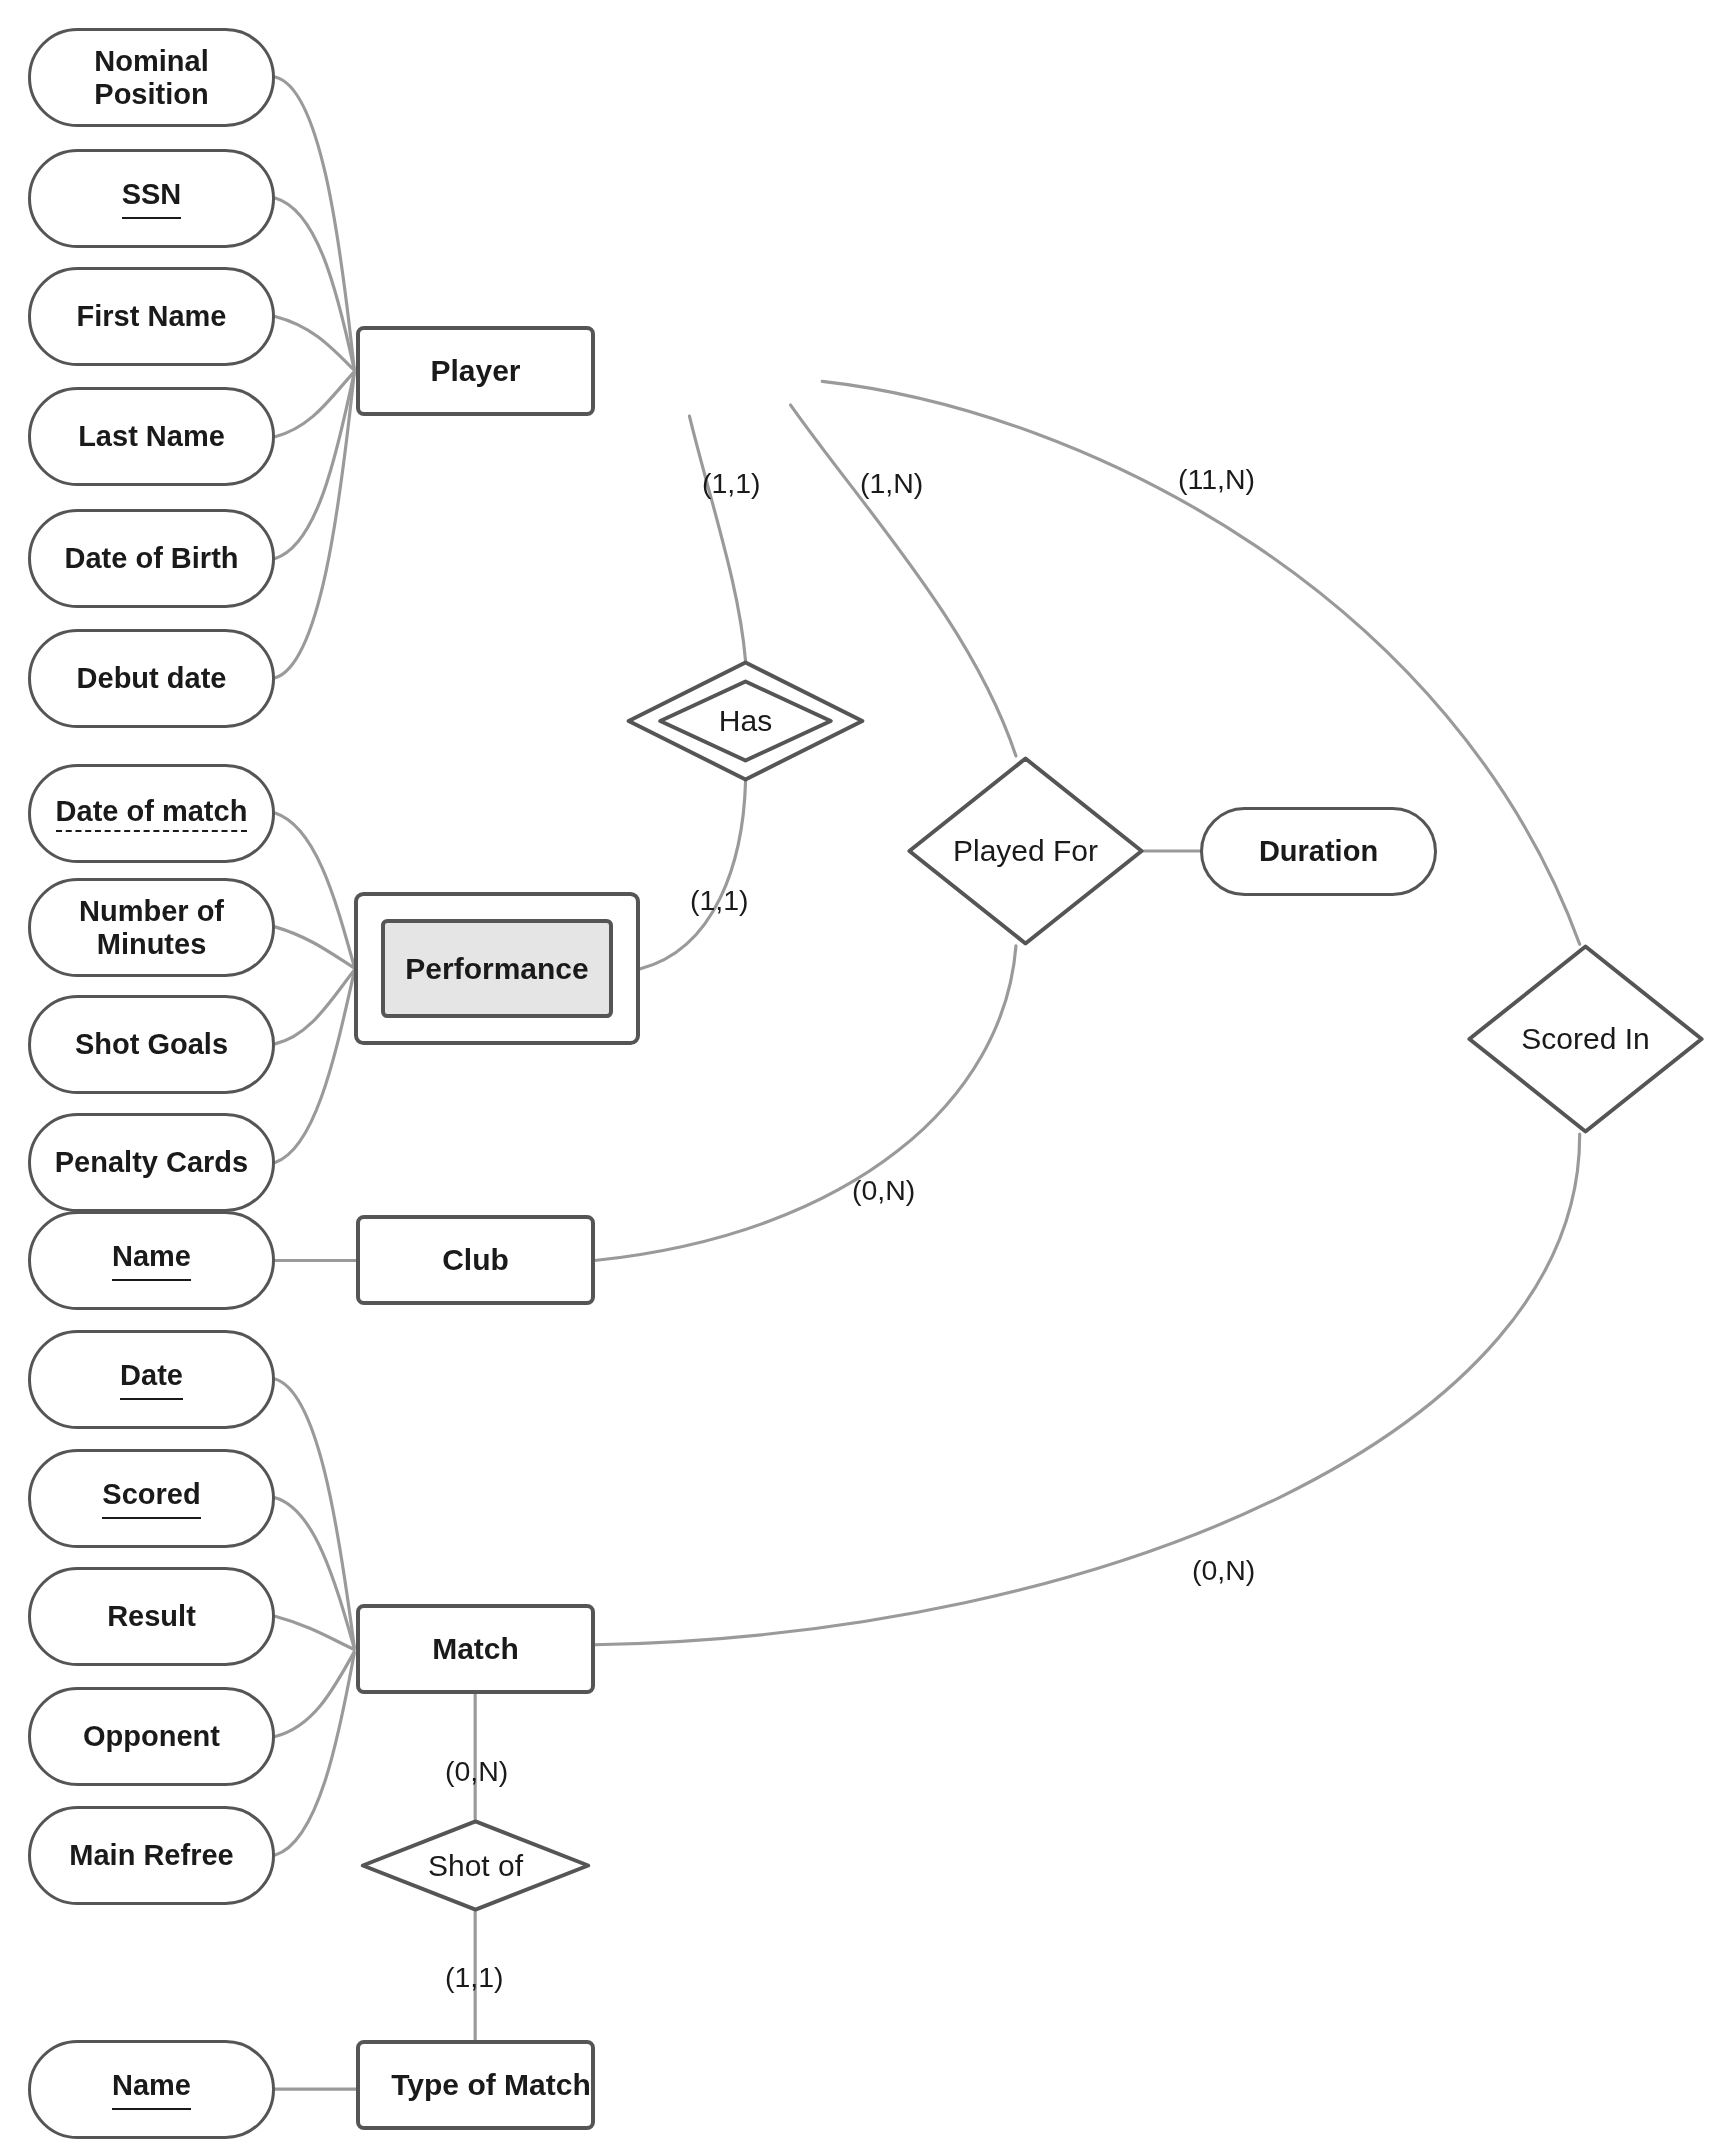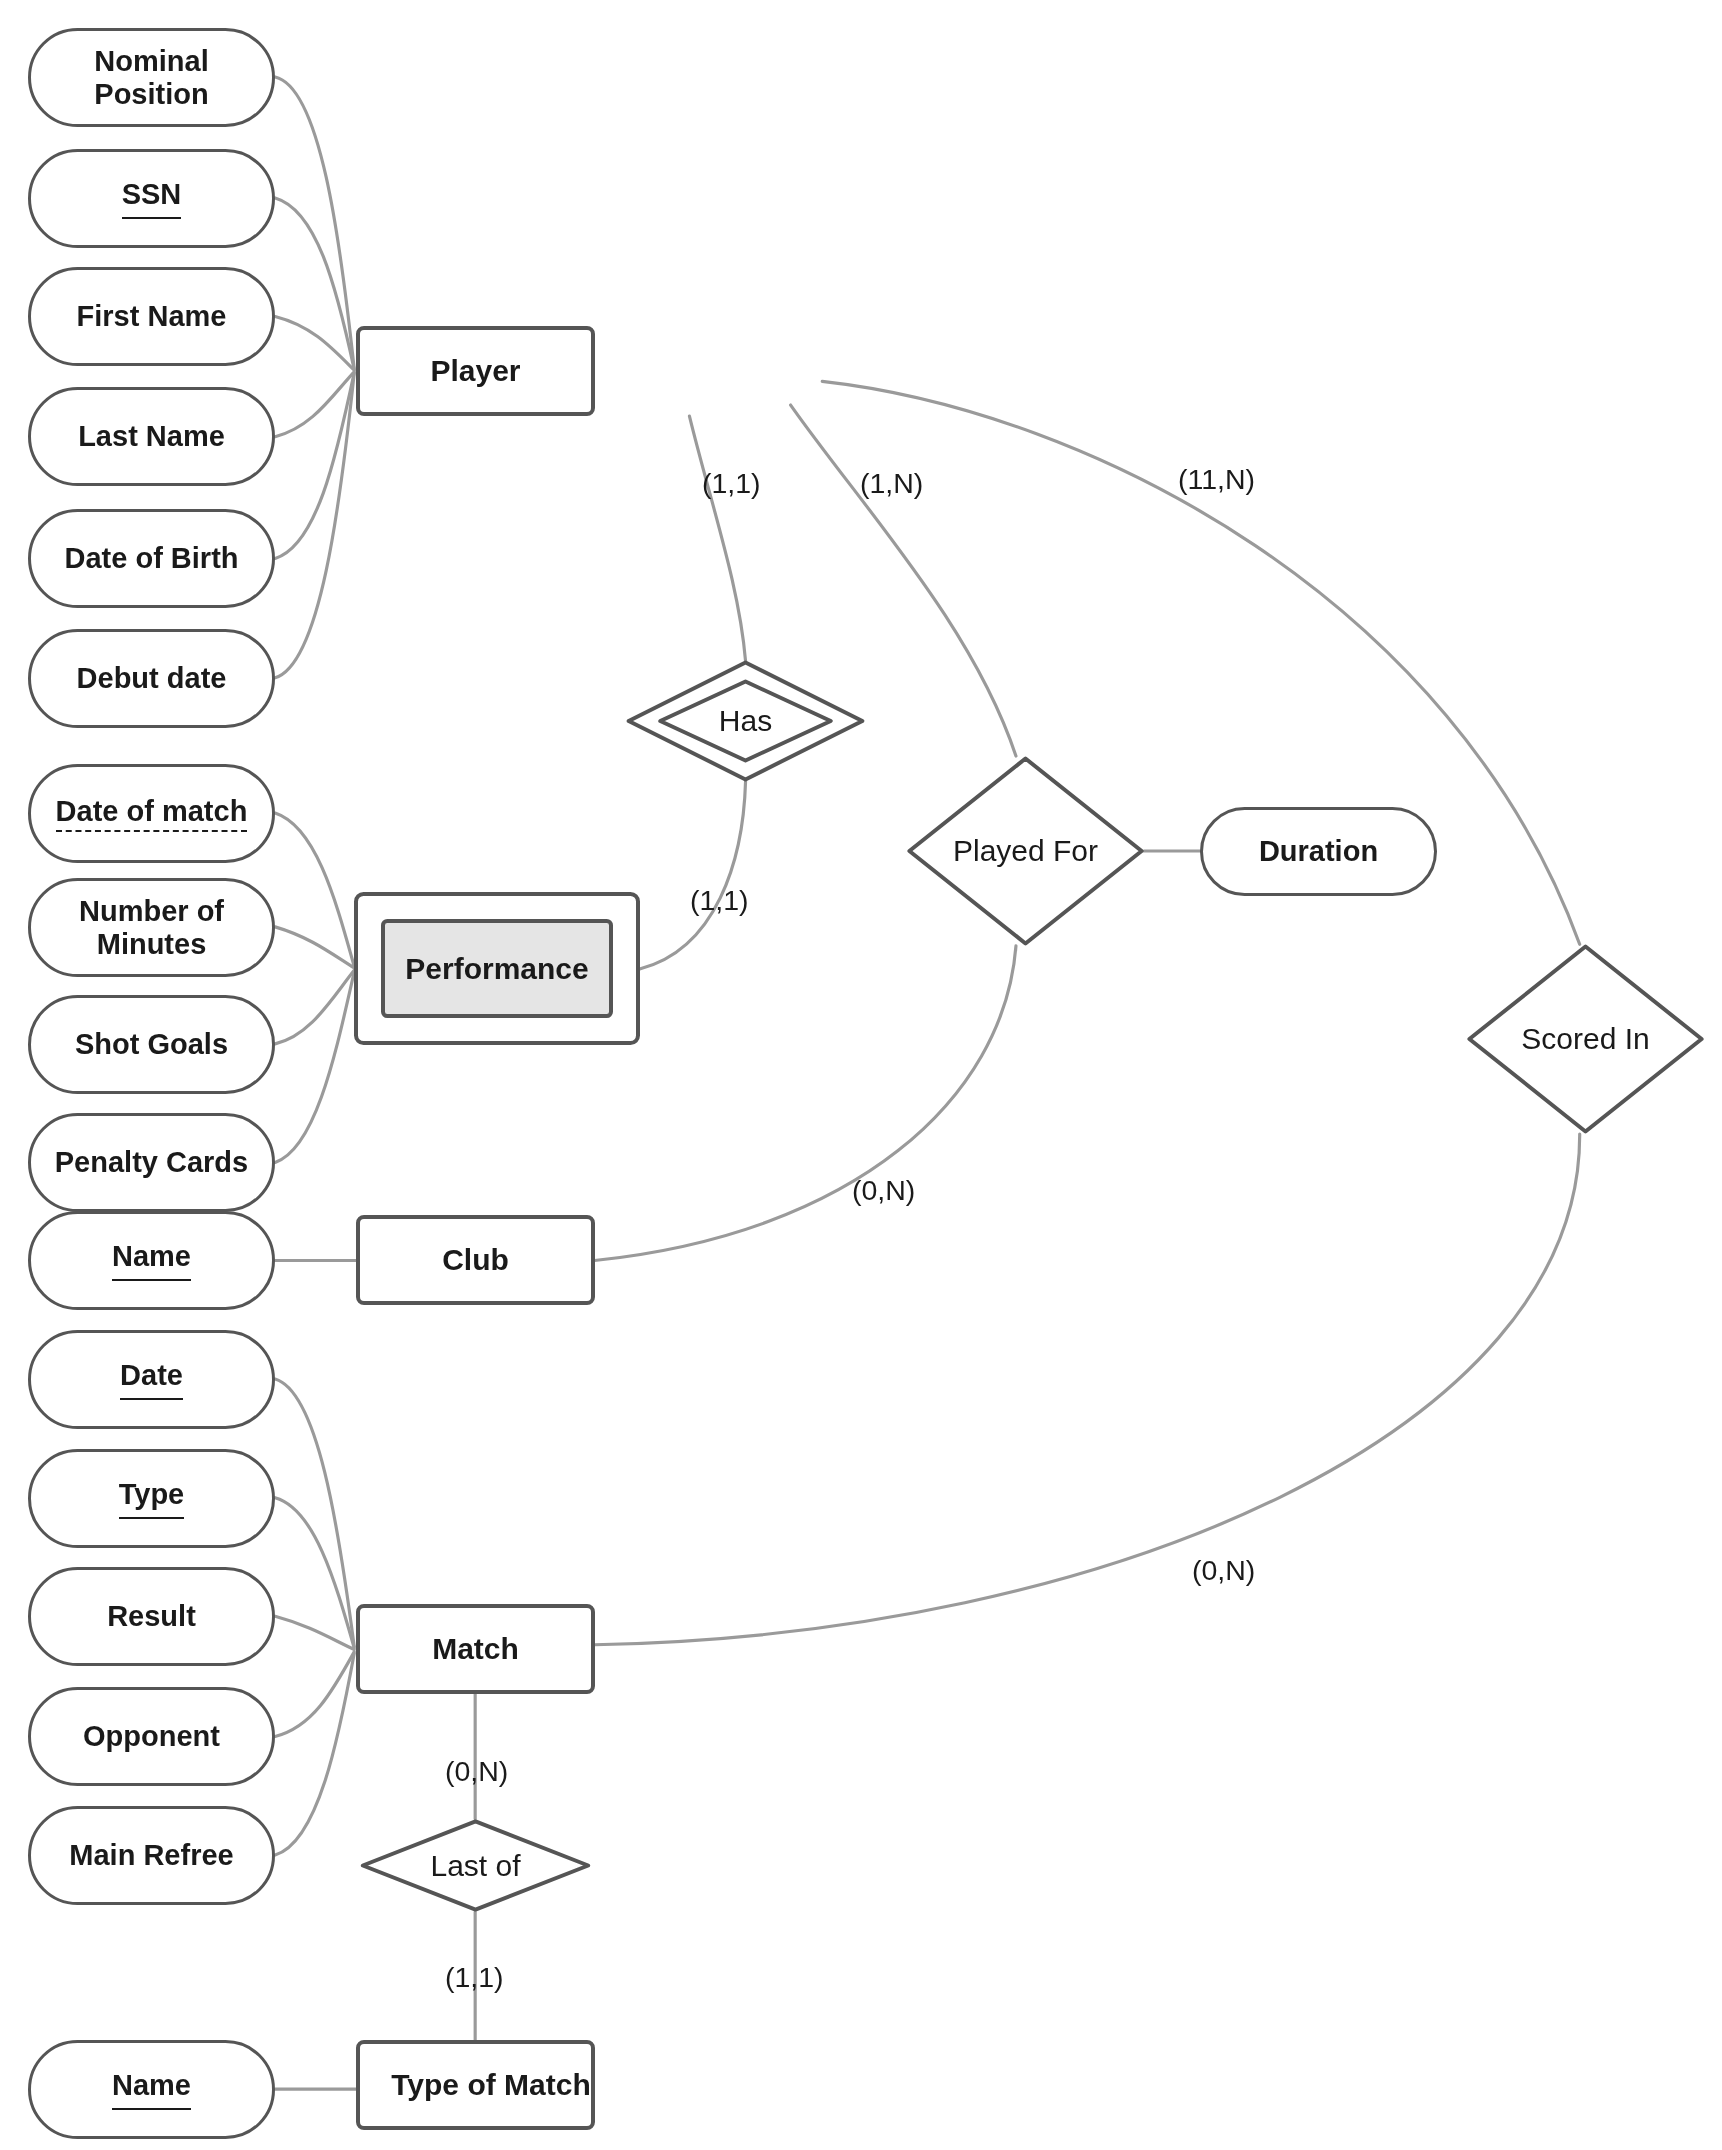--- a/index.html
+++ b/index.html
@@ -191,21 +191,21 @@
 
   <div class="node attr key" style="left:28px;top:1211px;width:247px;height:99px;">
     <span class="lbl">Name</span>
   </div>
 
   <div class="node attr key" style="left:28px;top:1330px;width:247px;height:99px;">
     <span class="lbl">Date</span>
   </div>
 
   <div class="node attr key" style="left:28px;top:1449px;width:247px;height:99px;">
-    <span class="lbl">Type</span>
+    <span class="lbl">Scored</span>
   </div>
 
   <div class="node attr" style="left:28px;top:1567px;width:247px;height:99px;">
     <span class="lbl">Result</span>
   </div>
 
   <div class="node attr" style="left:28px;top:1687px;width:247px;height:99px;">
     <span class="lbl">Opponent</span>
   </div>
 
@@ -269,21 +269,21 @@
     <div class="rel-label">
       <span>Scored In</span>
     </div>
   </div>
 
   <div class="rel" style="left:360px;top:1819px;width:231px;height:93px;">
     <svg width="231" height="93" viewBox="0 0 292 118" xmlns="http://www.w3.org/2000/svg">
       <polygon points="146,3 289,59 146,115 3,59" fill="#ffffff" stroke="#555555" stroke-width="5" stroke-linejoin="round"></polygon>
     </svg>
     <div class="rel-label">
-      <span>Last of</span>
+      <span>Shot of</span>
     </div>
   </div>
 
   <div class="card" style="left:702px;top:467px;">(1,1)</div>
 
   <div class="card" style="left:690px;top:884px;">(1,1)</div>
 
   <div class="card" style="left:860px;top:467px;">(1,N)</div>
 
   <div class="card" style="left:852px;top:1174px;">(0,N)</div>

